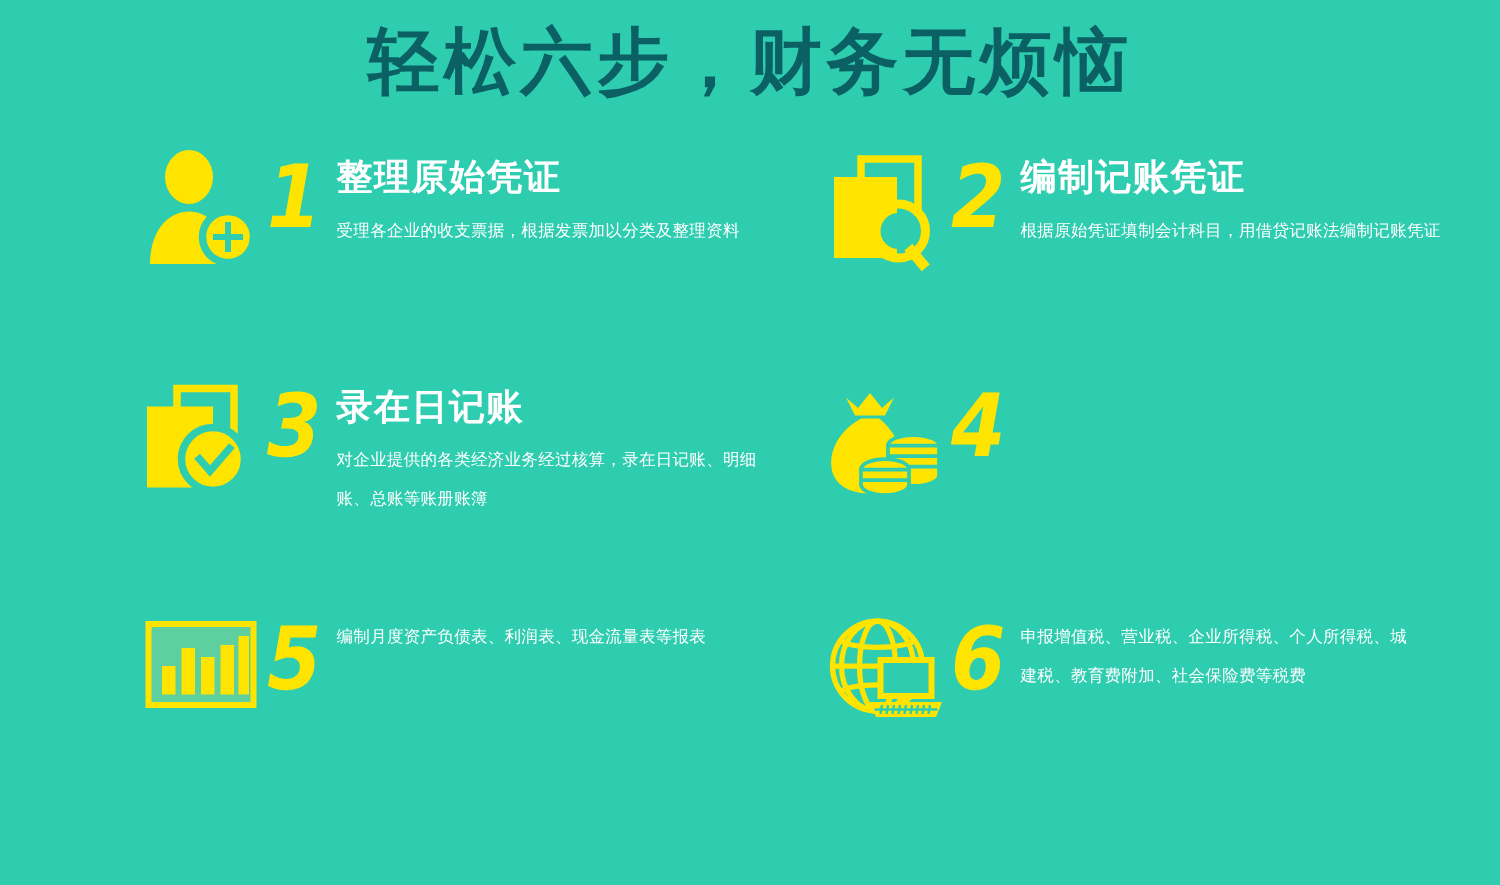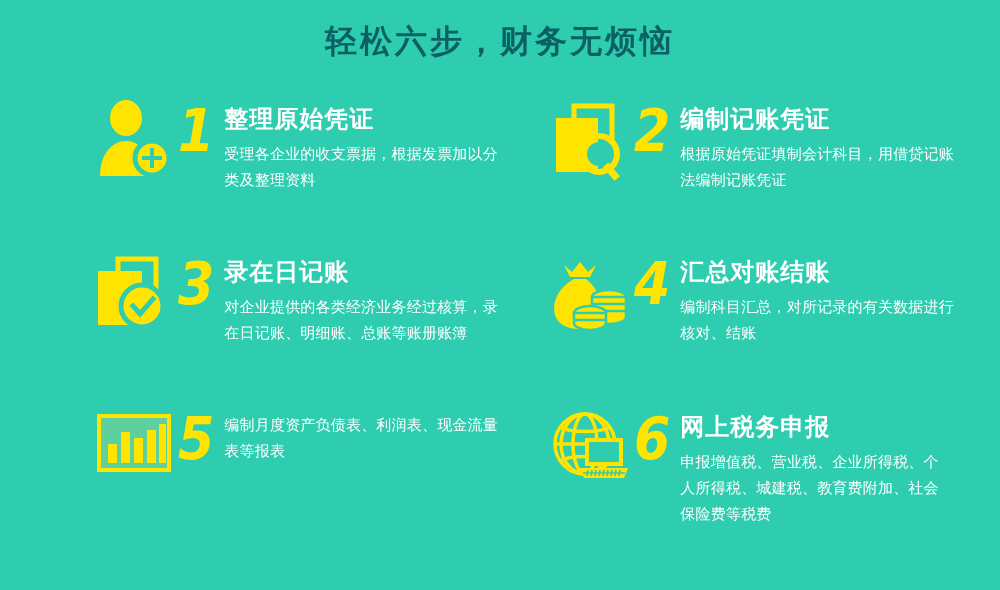--- a/index.html
+++ b/index.html
@@ -24,21 +24,21 @@
   }
 
   
   .poster-title {
     position: absolute;
     left: 0;
     top: 12px;
     width: 1000px;
     text-align: center;
     color: #0b6064;
-    font-size: 32px;
+    font-size: 48px;
     font-weight: bold;
     letter-spacing: 3px;
     line-height: 58px;
     white-space: nowrap;
     font-family: "DejaVu Sans", "Liberation Sans", sans-serif;
   }
 
   
   .steps {
     position: absolute;
@@ -93,21 +93,21 @@
     color: #ffffff;
     font-size: 24px;
     line-height: 30px;
     font-weight: bold;
     letter-spacing: 1px;
     margin: 0 0 7px 0;
     white-space: nowrap;
   }
   .step-desc {
     color: #ffffff;
-    font-size: 15px;
+    font-size: 11px;
     line-height: 26px;
     letter-spacing: 0.2px;
     margin: 0;
     max-width: 288px;
   }
   .step.wide .step-desc { max-width: 268px; }
 </style>
 </head>
 <body>
 
@@ -189,24 +189,20 @@
             <path d="M40 44 L40 64 A17 7 0 0 0 74 64 L74 44 Z"></path>
             <line x1="40" y1="51" x2="74" y2="51"></line>
             <line x1="40" y1="58" x2="74" y2="58"></line>
             <ellipse cx="38" cy="60" rx="16" ry="7"></ellipse>
             <path d="M22 60 L22 70 A16 7 0 0 0 54 70 L54 60 Z"></path>
             <line x1="22" y1="67" x2="54" y2="67"></line>
           </g>
         </svg>
       </div>
       <div class="step-num">4</div>
-      <div class="step-text">
-        <p class="step-title">汇总对账结账</p>
-        <p class="step-desc">编制科目汇总，对所记录的有关数据进行核对、结账</p>
-      </div>
     </div>
 
     <div class="step col-left row-3">
       <div class="step-icon">
         <svg width="78" height="82" viewBox="0 0 78 82" xmlns="http://www.w3.org/2000/svg">
           <rect x="3" y="8" width="70" height="54" fill="#5ecf9e" stroke="#ffe400" stroke-width="4"></rect>
           <g fill="#ffe400">
             <rect x="12" y="36" width="9" height="19"></rect>
             <rect x="25" y="24" width="9" height="31"></rect>
             <rect x="38" y="30" width="9" height="25"></rect>
@@ -246,19 +242,18 @@
               <line x1="60" y1="62" x2="59" y2="68"></line>
               <line x1="64" y1="62" x2="63" y2="68"></line>
               <line x1="68" y1="62" x2="67" y2="68"></line>
               <line x1="31" y1="65" x2="73" y2="65"></line>
             </g>
           </g>
         </svg>
       </div>
       <div class="step-num">6</div>
       <div class="step-text">
-        <p class="step-title">网上税务申报</p>
         <p class="step-desc">申报增值税、营业税、企业所得税、个人所得税、城建税、教育费附加、社会保险费等税费</p>
       </div>
     </div>
 
   </div>
 </div>
 
 </body></html>

